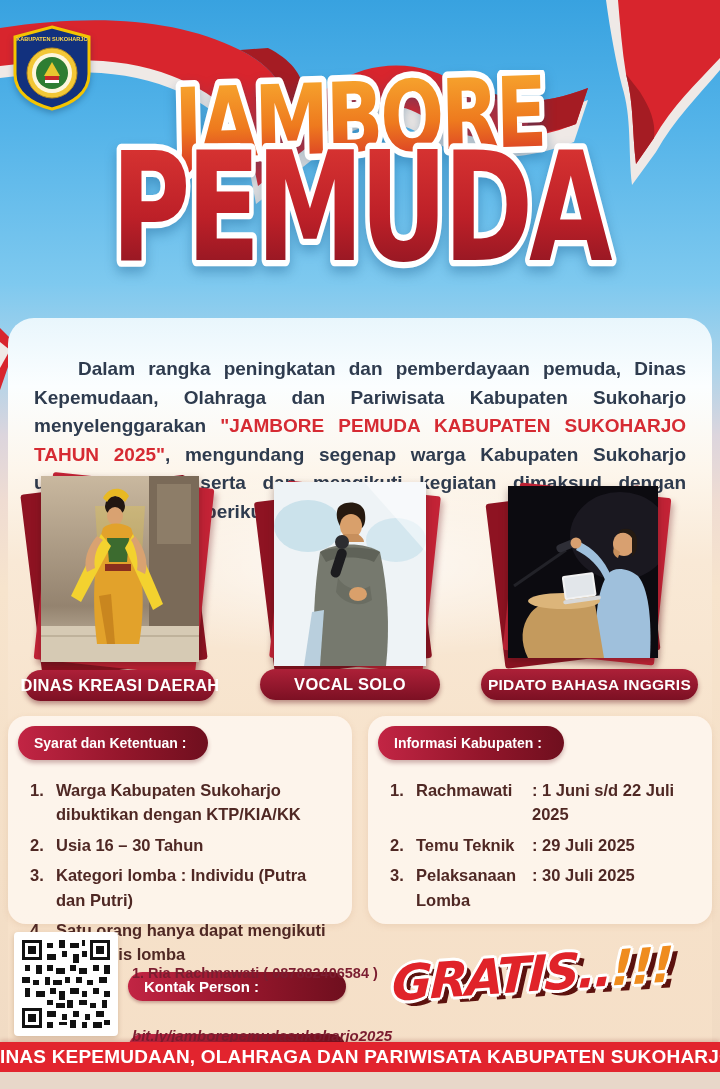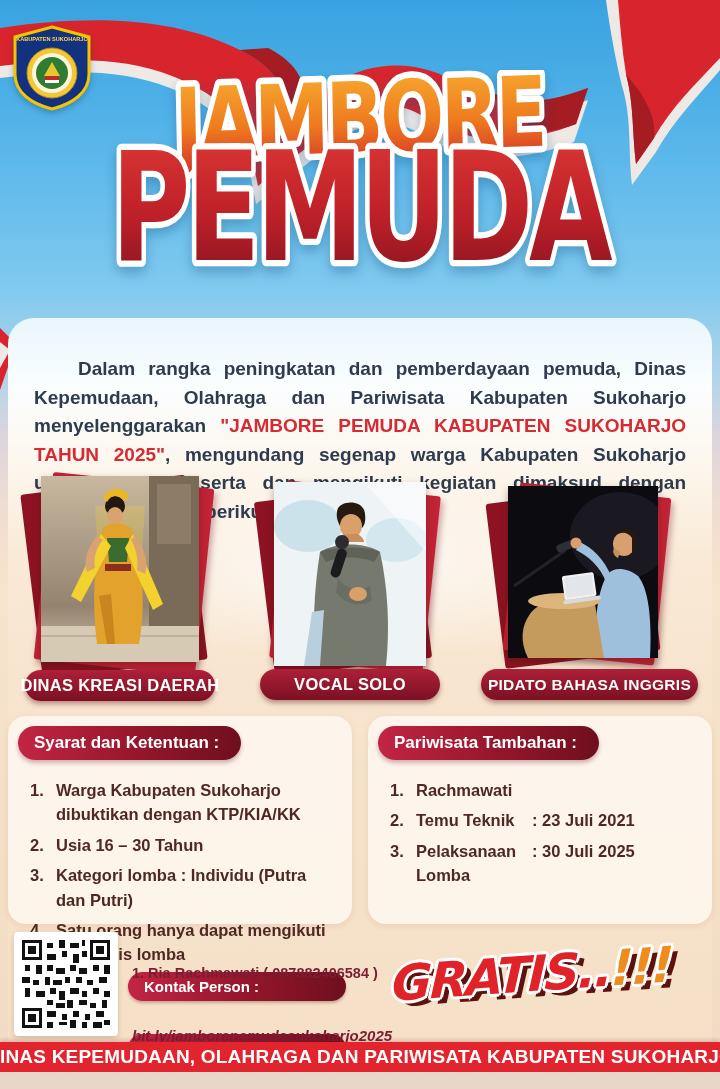--- a/index.html
+++ b/index.html
@@ -67,21 +67,21 @@
   .sec-card{
     position:absolute;top:716px;width:344px;height:208px;border-radius:18px;
     background:rgba(255,249,243,.78);box-shadow:0 2px 6px rgba(180,120,80,.15);
   }
   .sec-left{left:8px;}
   .sec-right{left:368px;}
   .sec-pill{
     position:absolute;left:10px;top:10px;height:34px;border-radius:17px;padding:0 22px 0 16px;
     background:linear-gradient(90deg,#c22544 0%,#94162b 55%,#6f0f1e 100%);
     box-shadow:0 3px 4px rgba(100,20,30,.3);
-    display:flex;align-items:center;color:#fff;font-weight:bold;font-size:17px;white-space:nowrap;
+    display:flex;align-items:center;color:#fff;font-weight:bold;font-size:14px;white-space:nowrap;
   }
   ol.plist{
     counter-reset:item;list-style:none;margin:4px;padding:0;
     position:absolute;left:18px;right:12px;top:58px;
     color:#4f2824;font-weight:bold;font-size:16.5px;line-height:1.48;
   }
   ol.plist>li{position:relative;padding-left:26px;margin-bottom:6px;}
   ol.plist>li::before{counter-increment:item;content:counter(item) ".";position:absolute;left:0;}
   .info-row{display:flex;}
   .info-row .ilabel{width:116px;flex:0 0 116px;white-space:pre-line;}
@@ -281,29 +281,30 @@
     <ol class="plist">
       <li>Warga Kabupaten Sukoharjo dibuktikan dengan KTP/KIA/KK</li>
       <li>Usia 16 – 30 Tahun</li>
       <li>Kategori lomba : Individu (Putra dan Putri)</li>
       <li>Satu orang hanya dapat mengikuti satu jenis lomba</li>
     </ol>
   </div>
 
   <div class="sec-card sec-right">
     <div class="sec-pill">
-      <span>Pariwisata Tambahan :</span>
+      <span>Informasi Kabupaten :</span>
     </div>
     <ol class="plist">
       <li class="info-row">
         <span class="ilabel">Rachmawati</span>
+        <span class="ival">: 1 Juni s/d 22 Juli 2025</span>
       </li>
       <li class="info-row">
         <span class="ilabel">Temu Teknik</span>
-        <span class="ival">: 23 Juli 2021</span>
+        <span class="ival">: 29 Juli 2025</span>
       </li>
       <li class="info-row">
         <span class="ilabel">Pelaksanaan
 Lomba</span>
         <span class="ival">: 30 Juli 2025</span>
       </li>
     </ol>
   </div>
 
   <div class="abs qr">

